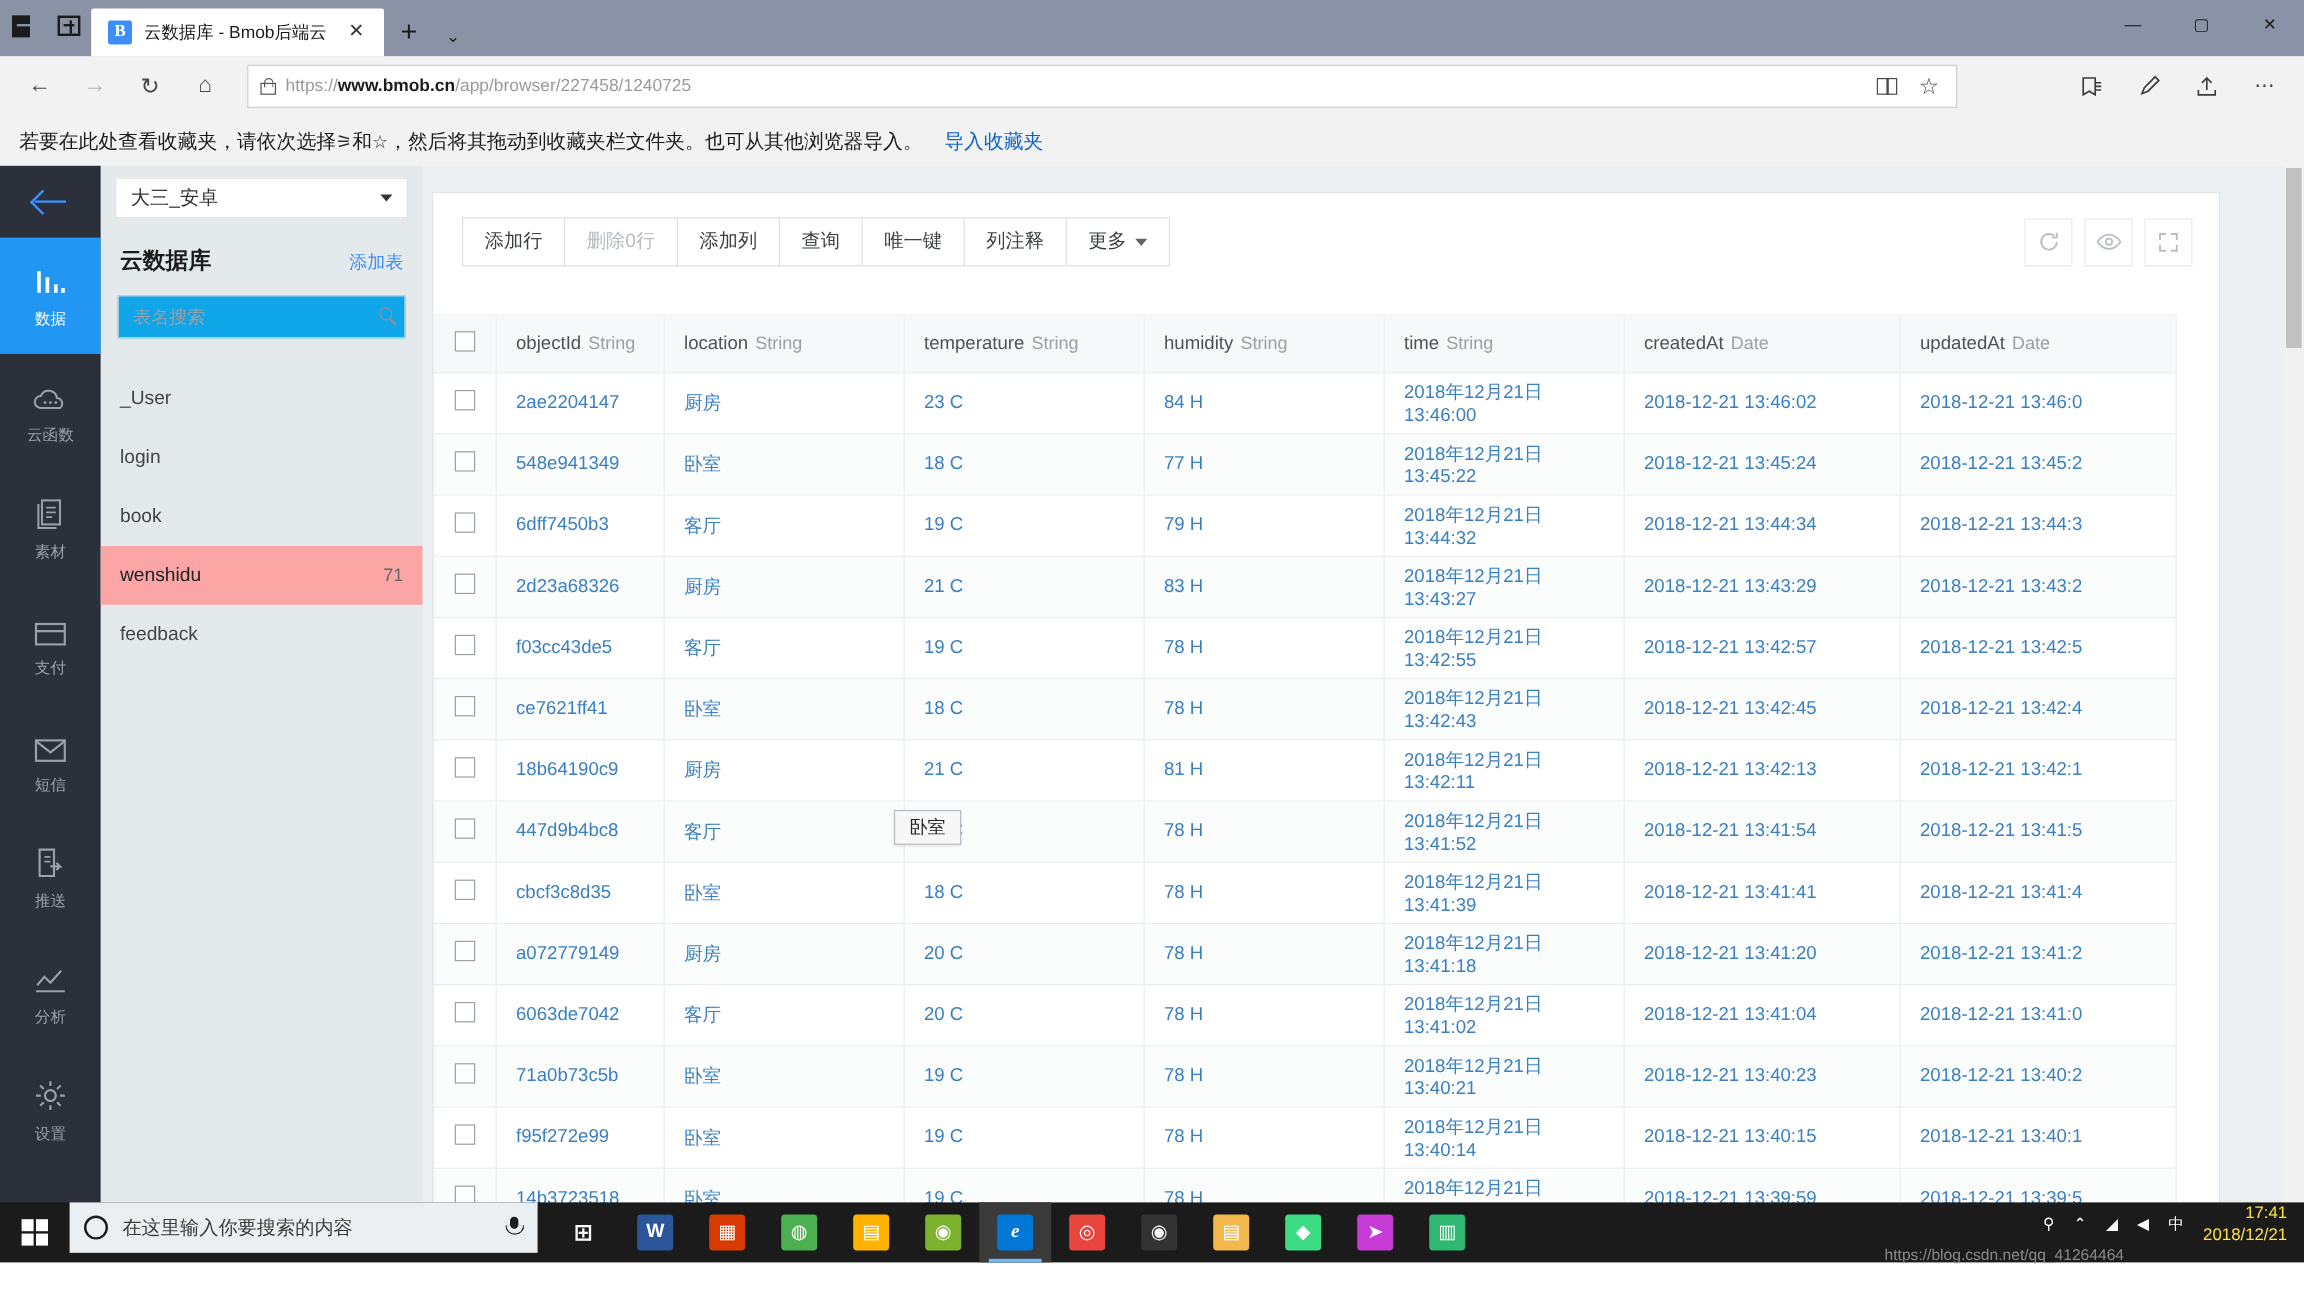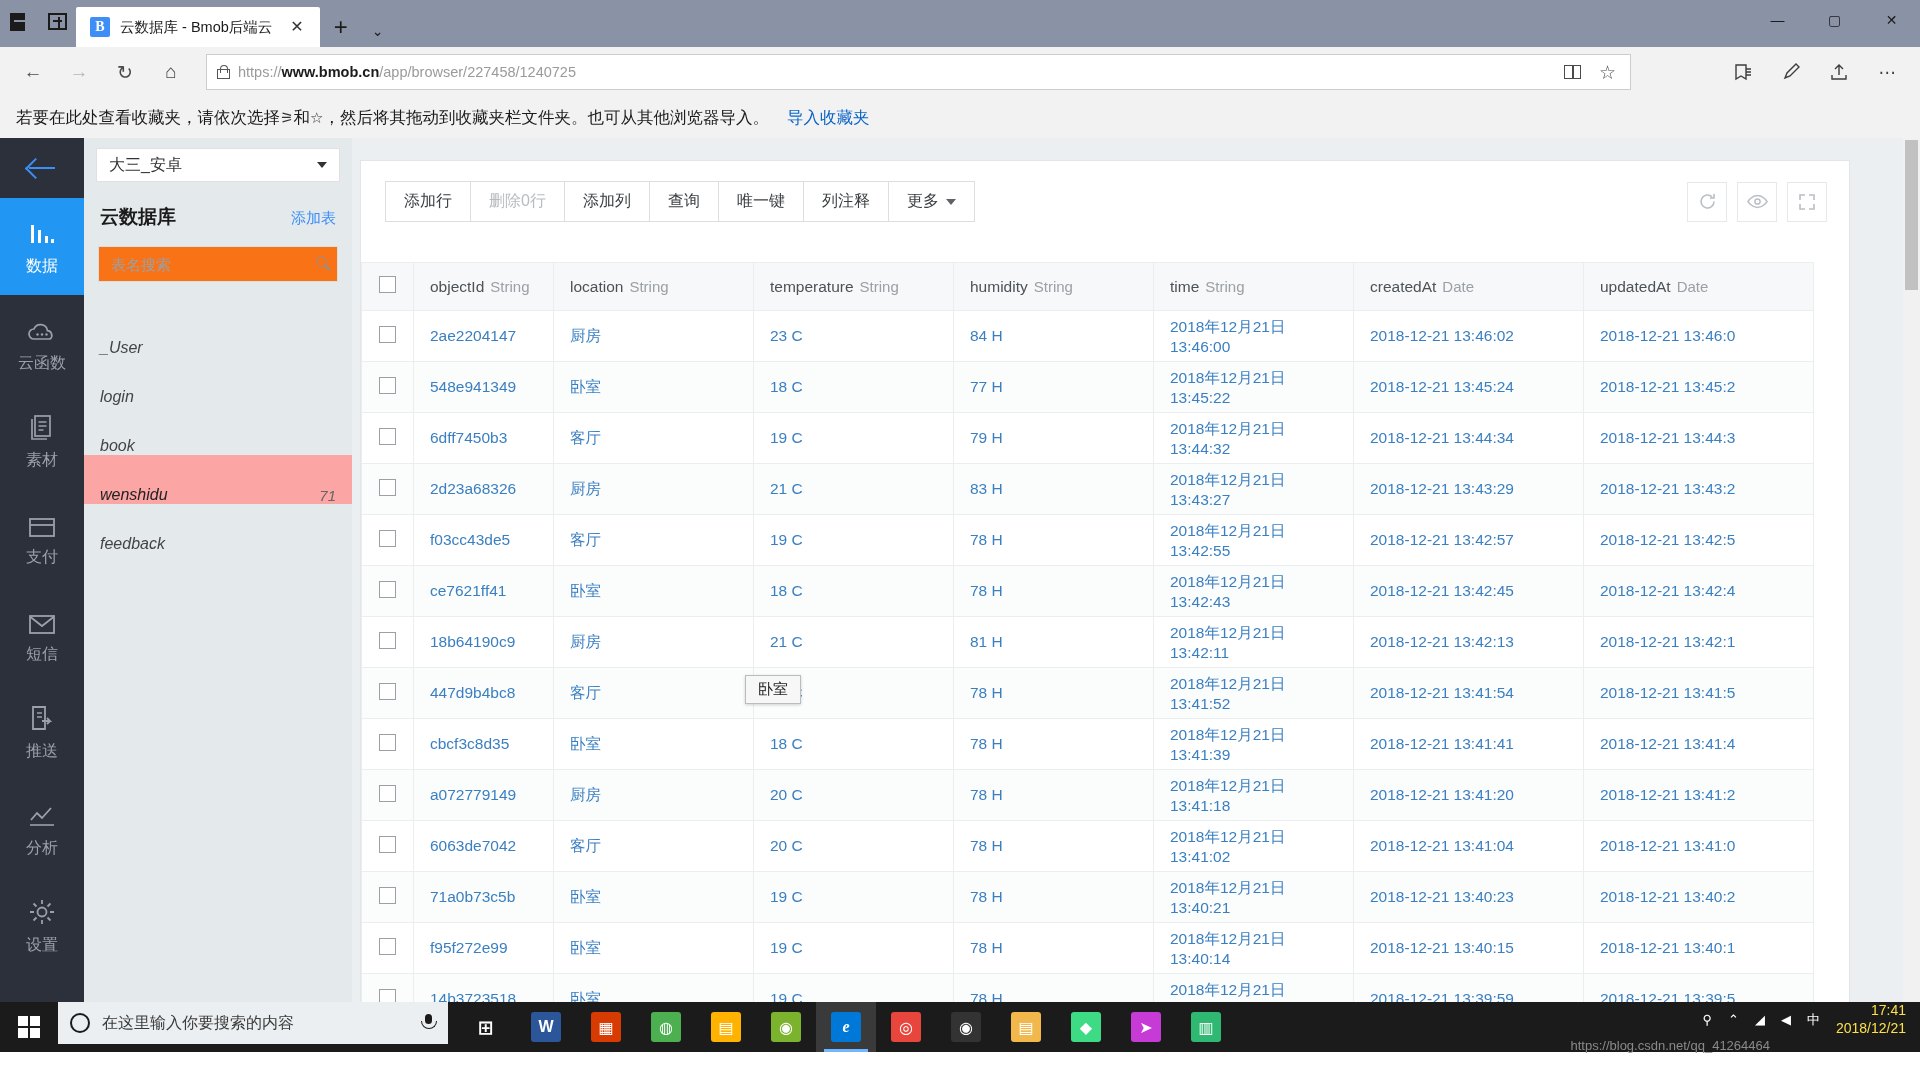--- a/index.html
+++ b/index.html
@@ -90,21 +90,21 @@
     background: #2b303b;
   }
   .rail-back {
     height: 60px; display: flex; align-items: center; justify-content: center;
   }
   .arrow-left { width: 26px; height: 2.5px; background: #3d8ef7; position: relative; }
   .arrow-left:before { content:""; position:absolute; left:-1px; top:-6px; width:13px; height:13px;
      border-left:2.5px solid #3d8ef7; border-bottom:2.5px solid #3d8ef7; transform: rotate(45deg); }
   .rail-item {
     height: 97px; display: flex; flex-direction: column; align-items: center; justify-content: center;
-    gap: 9px; color: #9aa0ac; font-size: 16px;
+    gap: 9px; color: #9aa0ac; font-size: 13px;
   }
   .rail-item.active { background: #2196f3; color: #fff; }
   .rail-ic { height: 30px; display:flex; align-items:flex-end; justify-content:center; }
   .rail-ic svg { display: block; }
 
   
   .tables {
     position: absolute; left: 84px; top: 0; width: 268px; height: 1044px;
     background: #e4e9ec;
   }
@@ -115,33 +115,33 @@
   }
   .proj-select .caret { margin-left: auto; border-left: 5px solid transparent; border-right: 5px solid transparent;
     border-top: 6px solid #333; }
   .tables-hdr {
     display: flex; align-items: baseline; padding: 22px 16px 0 16px; gap: 48px;
   }
   .tables-hdr .t { font-size: 19px; font-weight: bold; color: #1b1b1b; }
   .tables-hdr .a { margin-left: auto; font-size: 15px; color: #3d8ef7; }
   .search-wrap { margin: 16px 14px 0 14px; position: relative; }
   .search-wrap input {
-    width: 100%; height: 36px; border: 1px solid #d8dde0; background: #f97316;
+    width: 100%; height: 36px; border: 1px solid #d8dde0; background: #0ea5e9;
     padding: 0 34px 0 12px; font-size: 15px; color: #333; outline: none;
     font-family: "Liberation Sans", sans-serif;
   }
   .search-wrap input::placeholder { color: #9aa0a6; }
   .mag { position: absolute; right: 11px; top: 10px; width: 11px; height: 11px;
     border: 1.6px solid #8c9196; border-radius: 50%; }
   .mag:after { content:""; position:absolute; right:-5px; bottom:-3px; width:7px; height:1.6px;
     background:#8c9196; transform: rotate(45deg); }
   .tlist { margin-top: 26px; }
   .trow {
-    height: 49px; display: flex; align-items: flex-end; padding: 0 16px;
-    font-size: 16px; color: #444; font-style: italic;
+    height: 49px; display: flex; align-items: center; padding: 0 16px;
+    font-size: 16px; color: #444;
   }
   .trow.active { background: #fca5a5; color: #222; }
   .trow .cnt { margin-left: auto; font-size: 15px; color: #666; }
 
   
   .main { position: absolute; left: 352px; top: 0; right: 0; height: 892px; }
   .card {
     position: absolute; left: 8px; top: 22px; width: 1490px; height: 860px;
     background: #fff; border: 1px solid #e3e6e8;
   }

